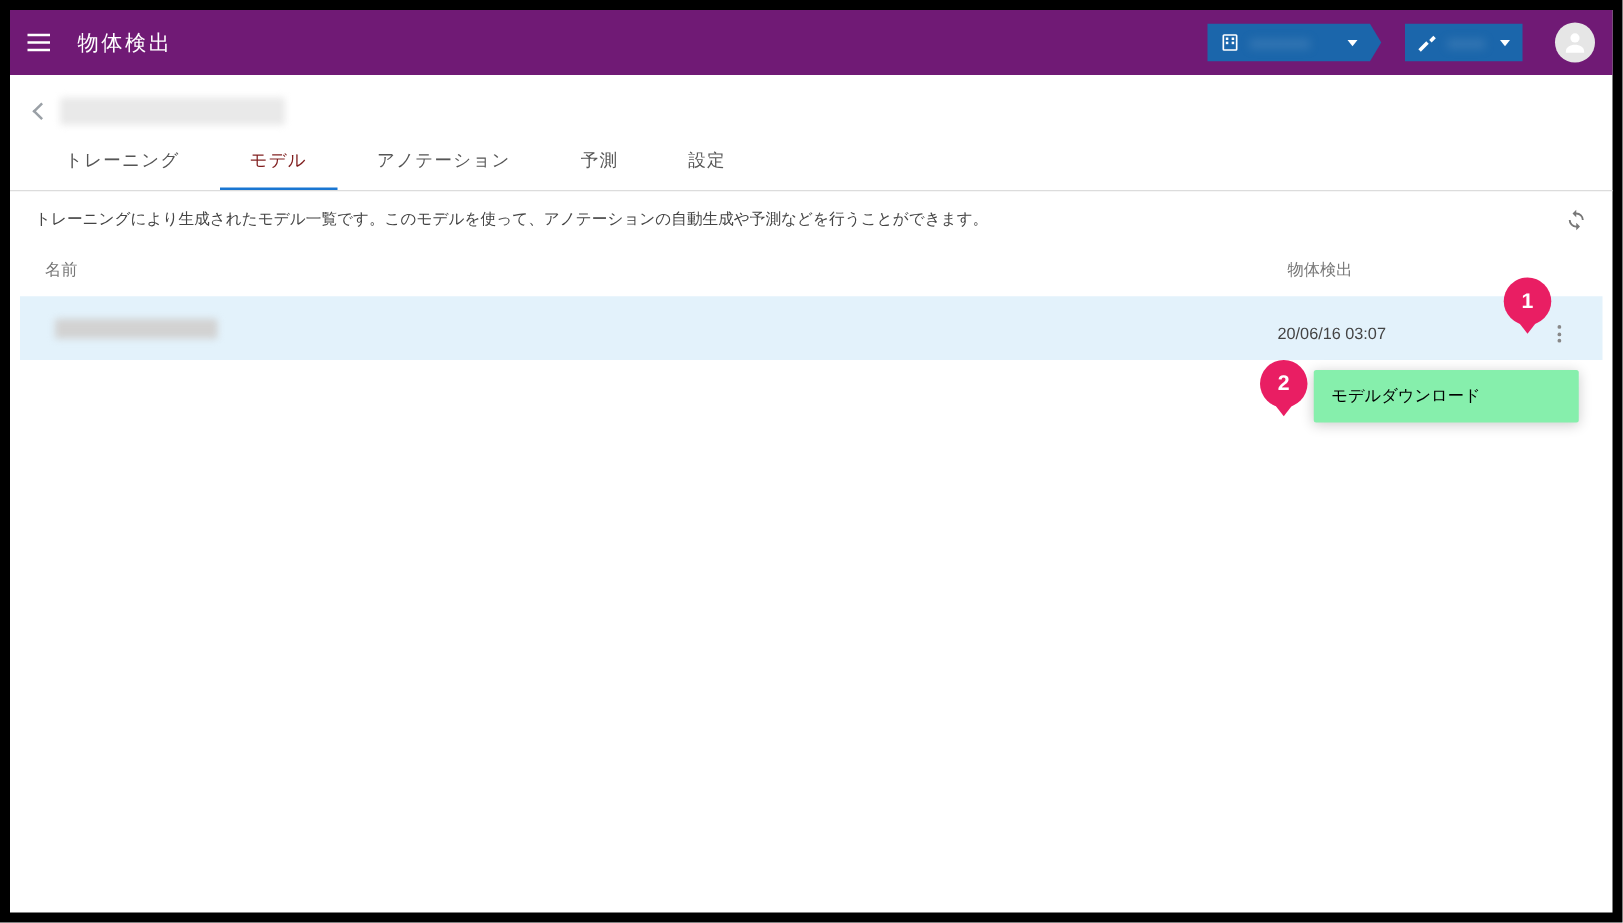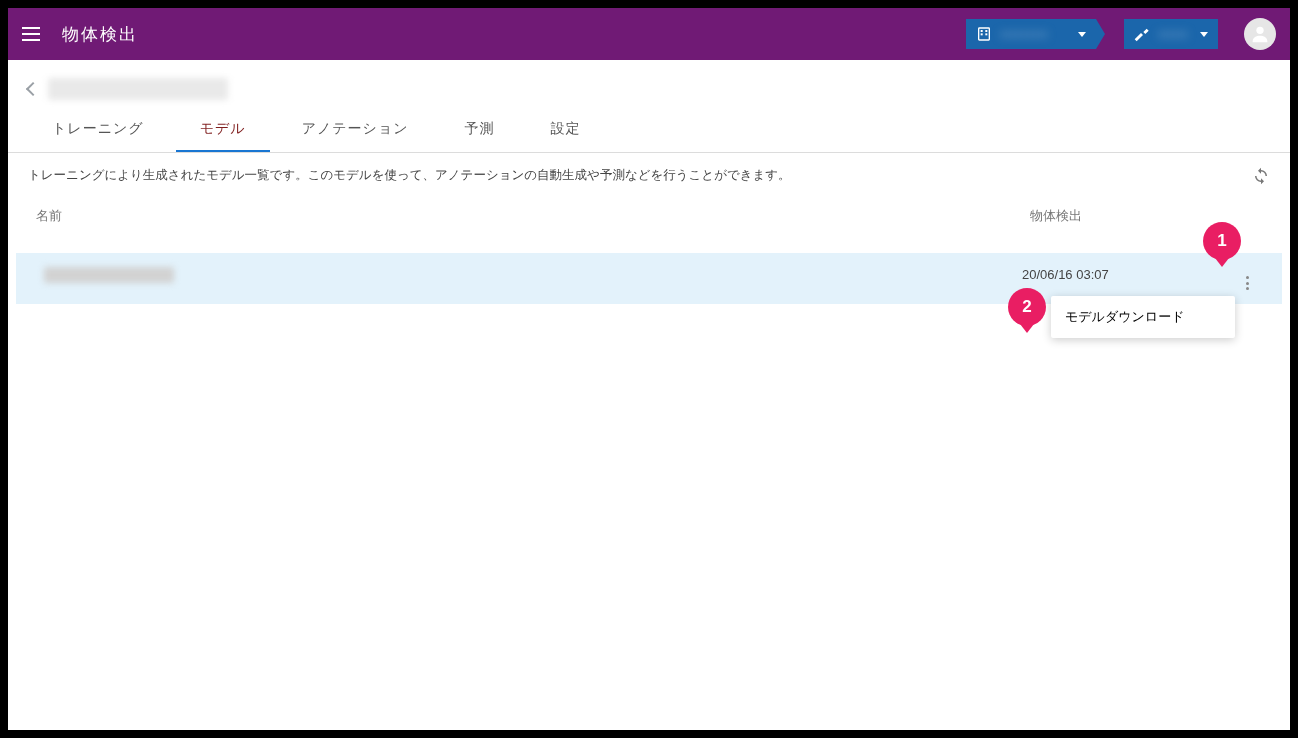--- a/index.html
+++ b/index.html
@@ -163,27 +163,27 @@
       padding: 12px 20px;
       font-size: 13px;
       color: #777;
       align-items: center;
     }
     .col-name { flex: 1; padding-left: 8px; }
     .col-date { width: 210px; }
     .col-actions { width: 30px; }
     .table-row {
       display: flex;
-      align-items: flex-start;
+      align-items: flex-end;
       background: #e3f2fb;
       padding: 14px 20px;
       font-size: 13px;
       color: #444;
       position: relative;
-      margin: 16px 8px;
+      margin: 0 8px;
     }
     .row-name {
       flex: 1;
       padding-left: 8px;
     }
     .row-name .blur {
       display: inline-block;
       width: 130px;
       height: 16px;
       background: #d2d2d2;
@@ -196,22 +196,22 @@
       display: inline-flex;
       flex-direction: column;
       gap: 2.5px;
       align-items: center;
     }
     .vdots span { width: 3px; height: 3px; background: #888; border-radius: 50%; }
     .popup-menu {
       position: absolute;
       top: 296px;
       left: 1051px;
-      width: 184px;
-      background: #ffffff;
+      width: 212px;
+      background: #86efac;
       box-shadow: 0 2px 10px rgba(0,0,0,0.2);
       border-radius: 2px;
       z-index: 10;
       padding: 4px 0;
     }
     .popup-item {
       padding: 8px 14px;
       font-size: 13px;
       cursor: pointer;
     }

